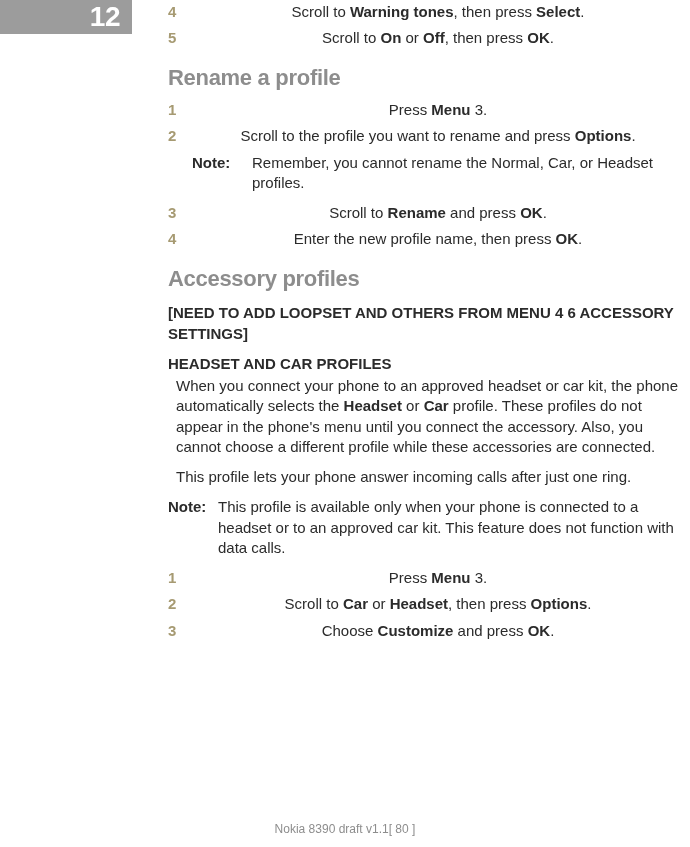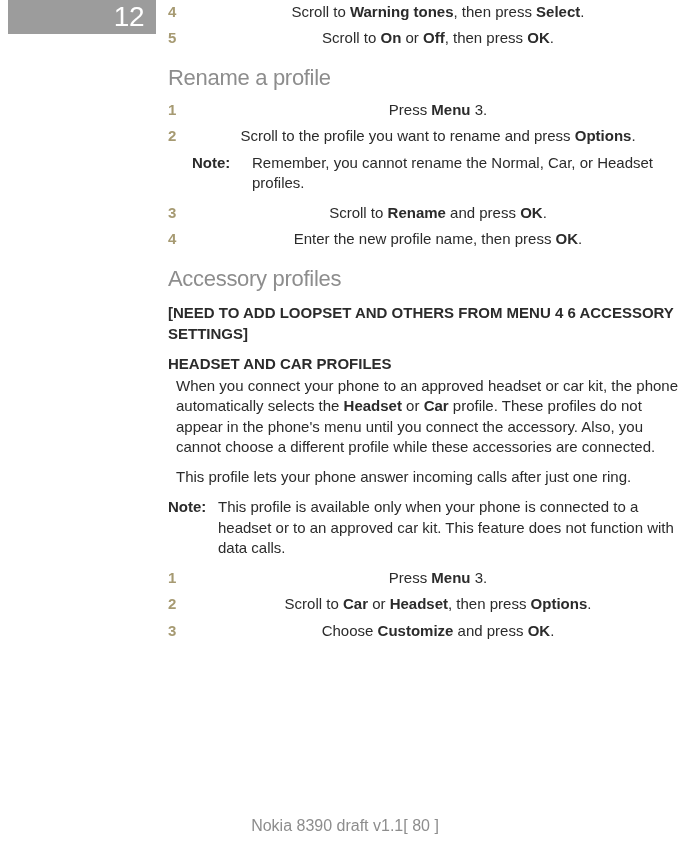--- a/index.html
+++ b/index.html
@@ -16,33 +16,32 @@
   }
   .page {
     position: relative;
     width: 690px;
     height: 847px;
   }
   .tab {
     position: absolute;
     top: 0;
     left: 0;
-    width: 148px;
+    width: 132px;
     height: 34px;
     background: #9c9c9c;
     color: #ffffff;
     font-size: 28px;
-    font-weight: 400;
+    font-weight: 700;
     display: flex;
     align-items: center;
     justify-content: flex-end;
     padding-right: 12px;
     box-sizing: border-box;
     letter-spacing: -0.5px;
-    margin-left: 8px;
   }
   .content {
     position: absolute;
     top: 2px;
     left: 168px;
     right: 0;
     bottom: 40px;
     overflow: hidden;
   }
   .step {
@@ -75,21 +74,21 @@
     padding-right: 12px;
   }
   .note-row2 {
     display: flex;
     margin: 6px 0 10px 0;
   }
   .note-row2 .note-label { flex: 0 0 50px; }
   .h2 {
     color: #8d8d8d;
     font-size: 22px;
-    font-weight: 400;
+    font-weight: 700;
     margin: 14px 0 8px 0;
     letter-spacing: -0.3px;
   }
   .h3 {
     font-weight: 700;
     font-size: 15px;
     margin: 10px 0 2px 0;
     padding-right: 0;
   }
   .para {
@@ -97,21 +96,21 @@
     padding-right: 6px;
   }
   .b { font-weight: 700; }
   .footer {
     position: absolute;
     bottom: 10px;
     left: 0;
     right: 0;
     text-align: center;
     color: #8d8d8d;
-    font-size: 16px;
+    font-size: 12px;
   }
 </style>
 </head>
 <body>
 <div class="page">
 
 <div class="tab">
   <span>12</span>
 </div>
 

